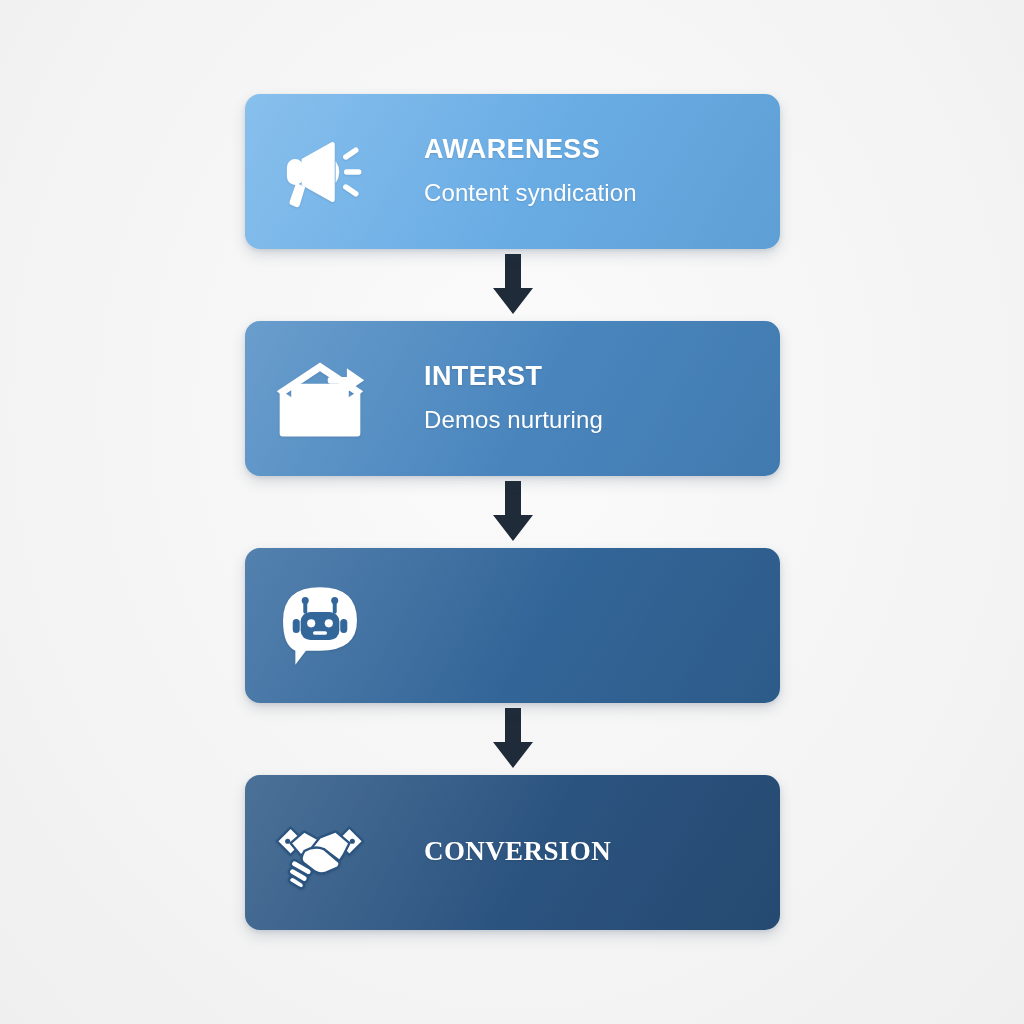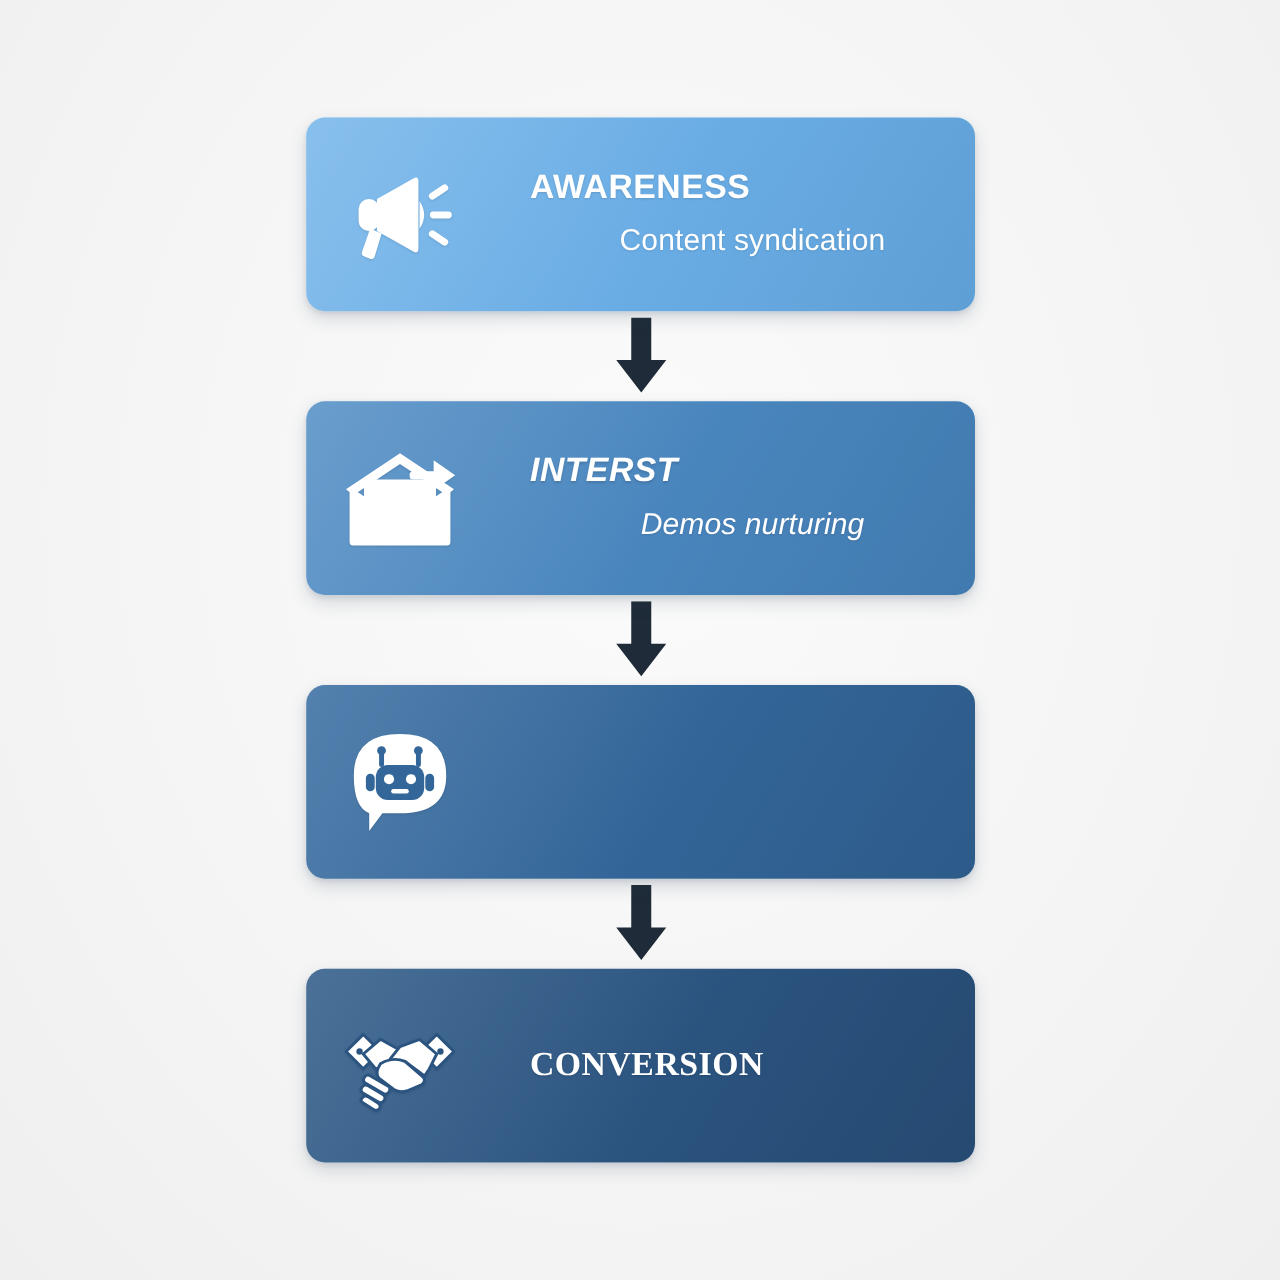--- a/index.html
+++ b/index.html
@@ -46,21 +46,21 @@
     inset: 0;
     border-radius: 15px;
     background: linear-gradient(118deg,
       rgba(255,255,255,0.13) 0%,
       rgba(255,255,255,0.05) 34%,
       rgba(255,255,255,0.00) 55%,
       rgba(0,0,0,0.045) 100%);
     pointer-events: none;
   }
   .stage-1 { background: linear-gradient(125deg, #76b6ea 0%, #6aade5 48%, #62a6de 100%); }
-  .stage-2 { background: linear-gradient(125deg, #538fc5 0%, #4a86be 48%, #447fb6 100%); font-style: italic; }
+  .stage-2 { background: linear-gradient(125deg, #538fc5 0%, #4a86be 48%, #447fb6 100%); }
   .stage-3 { background: linear-gradient(125deg, #3a6ea2 0%, #336699 48%, #2f5f8f 100%); }
   .stage-4 { background: linear-gradient(125deg, #305c88 0%, #2b5480 48%, #274d76 100%); font-family: Liberation Serif, serif; }
 
   .icon-slot {
     position: relative;
     z-index: 2;
     width: 150px;
     min-width: 150px;
     height: 155px;
     display: flex;
@@ -95,21 +95,20 @@
   }
   .stage-sub {
     color: #ffffff;
     font-size: 24px;
     font-weight: normal;
     letter-spacing: 0.1px;
     line-height: 1.1;
     margin-top: 17px;
     text-shadow: 0 1px 2px rgba(0,0,0,0.11);
     white-space: nowrap;
-    text-align: center;
   }
 
   
   .connector {
     height: 72px;
     display: flex;
     align-items: center;
     justify-content: center;
   }
   .connector svg {

